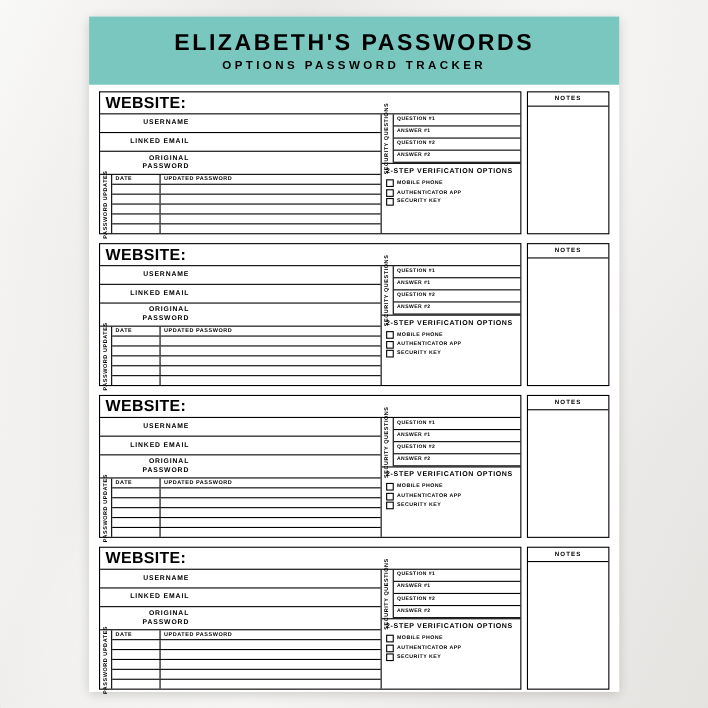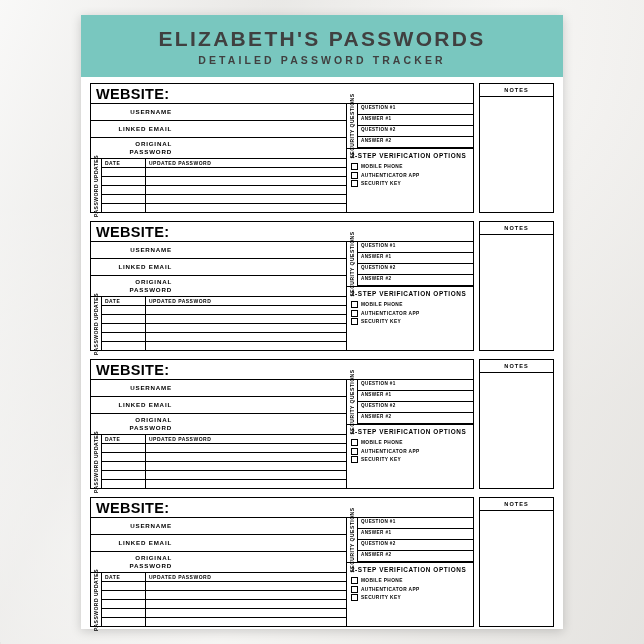--- a/index.html
+++ b/index.html
@@ -33,21 +33,21 @@
     left:81px; top:15px;
     width:482px; height:614px;
     background:#ffffff;
     box-shadow:0 2px 10px rgba(0,0,0,.18);
   }
 
   .header{
     background:#79c7bf;
     height:62px;
     display:flex;flex-direction:column;align-items:center;justify-content:center;
-    color:#404040;
+    color:#000000;
   }
   .header h1{
     margin:0;
     font-size:21px;
     letter-spacing:2.3px;
     font-weight:bold;
   }
   .header h2{
     margin:3px 0 0 0;
     font-size:10.5px;
@@ -268,21 +268,21 @@
 </style>
 </head>
 <body>
 
 <div class="backdrop"></div>
 
 <div class="sheet">
 
   <div class="header">
     <h1>ELIZABETH'S PASSWORDS</h1>
-    <h2>DETAILED PASSWORD TRACKER</h2>
+    <h2>OPTIONS PASSWORD TRACKER</h2>
   </div>
 
   <div class="body">
 
     <div class="block">
       <div class="card">
         <div class="web-row">
           <div class="web-label">WEBSITE:</div>
           <div class="web-fill"></div>
         </div>

